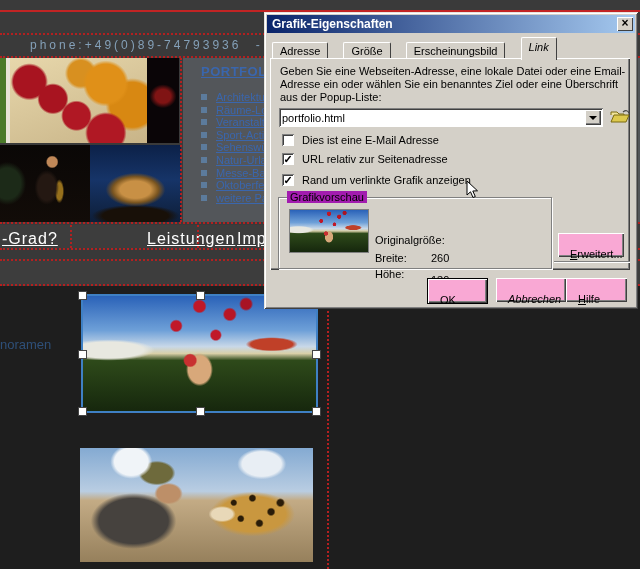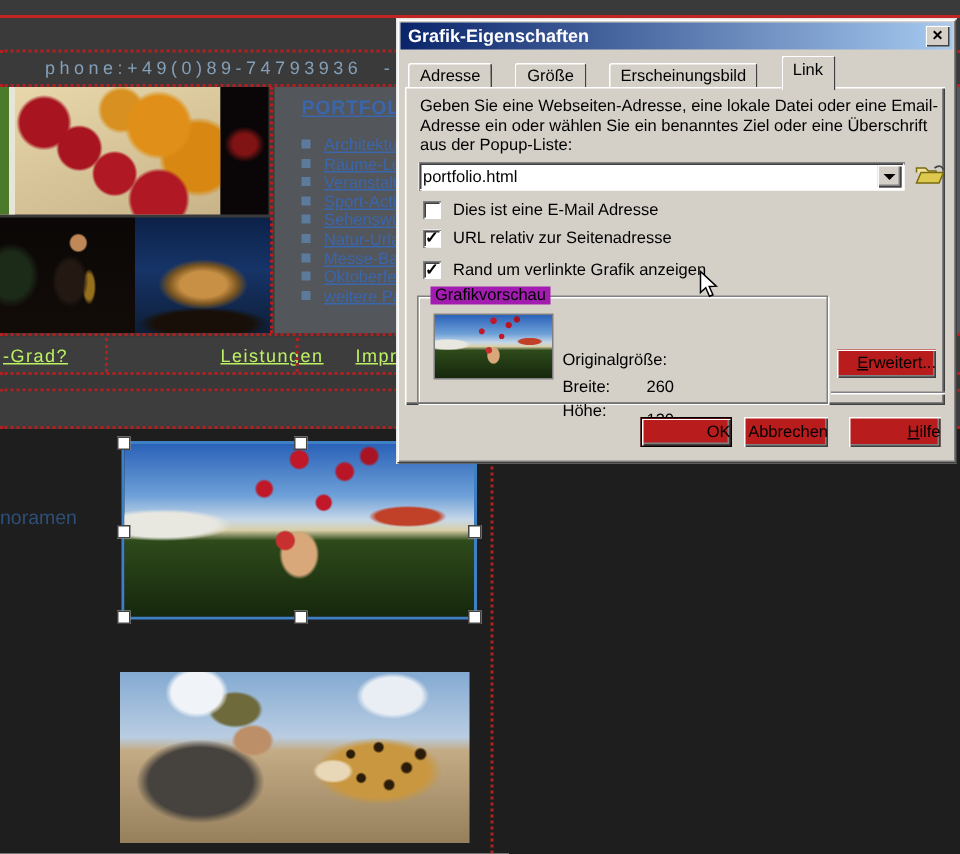--- a/index.html
+++ b/index.html
@@ -74,21 +74,21 @@
   #menu-panel{position:absolute;left:183px;top:58px;width:457px;height:164px;
     background:#53565a;overflow:hidden;}
   #menu-title{position:absolute;left:18px;top:6px;font-size:13px;font-weight:bold;
     color:#3a66ad;text-decoration:underline;letter-spacing:.5px;}
   #menu-list{position:absolute;left:18px;top:33px;list-style:none;margin:0;padding:0;}
   #menu-list li{height:12.6px;font-size:11px;white-space:nowrap;}
   #menu-list .sq{display:inline-block;width:6px;height:6px;background:#5c7b9c;
     margin-right:9px;vertical-align:1px;}
   #menu-list .lbl{color:#3a66ad;text-decoration:underline;cursor:pointer;}
 
-  #footer-nav a{position:absolute;color:#bef264;font-size:12px;
+  #footer-nav a{position:absolute;color:#ffffff;font-size:16px;
     text-decoration:underline;cursor:pointer;letter-spacing:1px;text-align:right;}
   #noramen{position:absolute;left:0;top:337px;color:#2e4f78;font-size:13px;}
 
   
   #pano-box{position:absolute;left:81px;top:294px;width:233px;height:115px;
     border:2px solid #3f80c4;}
   #pano-box .art{position:absolute;left:0;top:0;right:0;bottom:0;}
   .hnd{position:absolute;width:7px;height:7px;background:#fff;border:1px solid #444;}
 
   #cheetah-box{position:absolute;left:80px;top:448px;width:233px;height:114px;}
@@ -103,21 +103,21 @@
     font-weight:bold;font-size:12px;line-height:18px;padding-left:5px;box-sizing:border-box;}
   #dlg-close{position:absolute;right:5px;top:5px;width:16px;height:14px;
     background:#d4d0c8;text-align:center;line-height:12px;font-size:12px;font-weight:bold;
     color:#000;cursor:pointer;
     box-shadow:inset 1px 1px 0 #fff,inset -1px -1px 0 #404040;}
   .tab{display:inline-block;height:15px;padding:2px 7px 0 7px;margin-right:12px;
     background:#d4d0c8;font-size:11px;cursor:pointer;vertical-align:bottom;
     border:1px solid;border-color:#fff #404040 #808080 #fff;border-bottom:none;
     border-radius:2px 2px 0 0;}
   .tab.active{position:relative;height:19px;padding-top:3px;z-index:5;
-    box-shadow:0 2px 0 #d4d0c8;}
+    box-shadow:0 2px 0 #d4d0c8;font-style:italic;}
   #tabs{position:absolute;left:8px;top:25px;height:21px;}
   #panel{position:absolute;left:6px;top:46px;width:360px;height:212px;background:#d4d0c8;
     box-shadow:inset 1px 1px 0 #fff,inset -1px -1px 0 #404040,inset -2px -2px 0 #808080;}
   #instr{position:absolute;left:10px;top:7px;width:348px;line-height:12.8px;}
   #combo{position:absolute;left:9px;top:50px;width:324px;height:19px;background:#fff;
     box-shadow:inset 1px 1px 0 #808080,inset -1px -1px 0 #fff,inset 2px 2px 0 #404040;}
   #combo input{position:absolute;left:3px;top:3px;width:296px;height:13px;border:none;
     outline:none;font-size:11px;font-family:"Liberation Sans",sans-serif;padding:0;background:#fff;}
   #combo-drop{position:absolute;right:2px;top:2px;width:16px;height:15px;background:#d4d0c8;
     cursor:pointer;box-shadow:inset 1px 1px 0 #fff,inset -1px -1px 0 #404040,inset -2px -2px 0 #808080;}
@@ -128,24 +128,24 @@
   .cb{position:absolute;left:0;top:0;width:12px;height:12px;background:#fff;cursor:pointer;
     box-shadow:inset 1px 1px 0 #808080,inset -1px -1px 0 #fff,inset 2px 2px 0 #404040;
     font-size:11px;font-weight:bold;line-height:12px;text-align:center;}
   .cbrow .cblabel{position:absolute;left:20px;top:0;white-space:nowrap;}
   #groupbox{position:absolute;left:8px;top:139px;width:272px;height:70px;
     border:1px solid #808080;box-shadow:1px 1px 0 #fff,inset 1px 1px 0 #fff;}
   #group-title{position:absolute;left:8px;top:-7px;background:#a21caf;padding:0 3px;}
   #thumb{position:absolute;left:10px;top:11px;width:78px;height:42px;
     border:1px solid #808080;}
   .gb-lbl{position:absolute;white-space:nowrap;margin-top:24px;}
-  .btn{position:absolute;background:#b91c1c;font-size:11px;text-align:right;cursor:pointer;
+  .btn{position:absolute;background:#f9a8d4;font-size:11px;text-align:left;cursor:pointer;
     font-family:"Liberation Sans",sans-serif;
     box-shadow:inset 1px 1px 0 #fff,inset -1px -1px 0 #404040,inset -2px -2px 0 #808080;
-    border:none;padding:0;}
+    border:none;padding:12px;}
   .btn .blabel{display:block;line-height:19px;}
   .accel::first-letter{text-decoration:underline;}
   #btn-ok{border:1px solid #000;}
   #adv-sep{position:absolute;left:284px;top:203px;width:76px;height:0;
     border-top:1px solid #808080;border-bottom:1px solid #fff;}
 
   #cursor{position:absolute;left:466px;top:180px;z-index:40;}
 </style>
 </head>
 <body>
@@ -272,21 +272,21 @@
 
       <button class="btn" style="left:288px;top:175px;width:66px;height:19px;" id="btn-adv">
         <span class="blabel accel">Erweitert...</span>
       </button>
       <div id="adv-sep"></div>
     </div>
 
     <button class="btn" id="btn-ok" style="left:163px;top:266px;width:61px;height:20px;">
       <span class="blabel">OK</span>
     </button>
-    <button class="btn" style="left:232px;top:266px;width:56px;height:20px;">
+    <button class="btn" style="left:232px;top:266px;width:70px;height:20px;font-style:italic;">
       <span class="blabel">Abbrechen</span>
     </button>
     <button class="btn" style="left:302px;top:266px;width:61px;height:20px;">
       <span class="blabel accel">Hilfe</span>
     </button>
   </div>
 
   <div id="cursor">
     <svg width="13" height="20" viewBox="0 0 13 20">
       <path d="M1,1 L1,15 L4.5,11.8 L7,17.5 L9.3,16.5 L6.8,11 L11.5,10.8 Z" fill="#fff" stroke="#000" stroke-width="1"></path>

